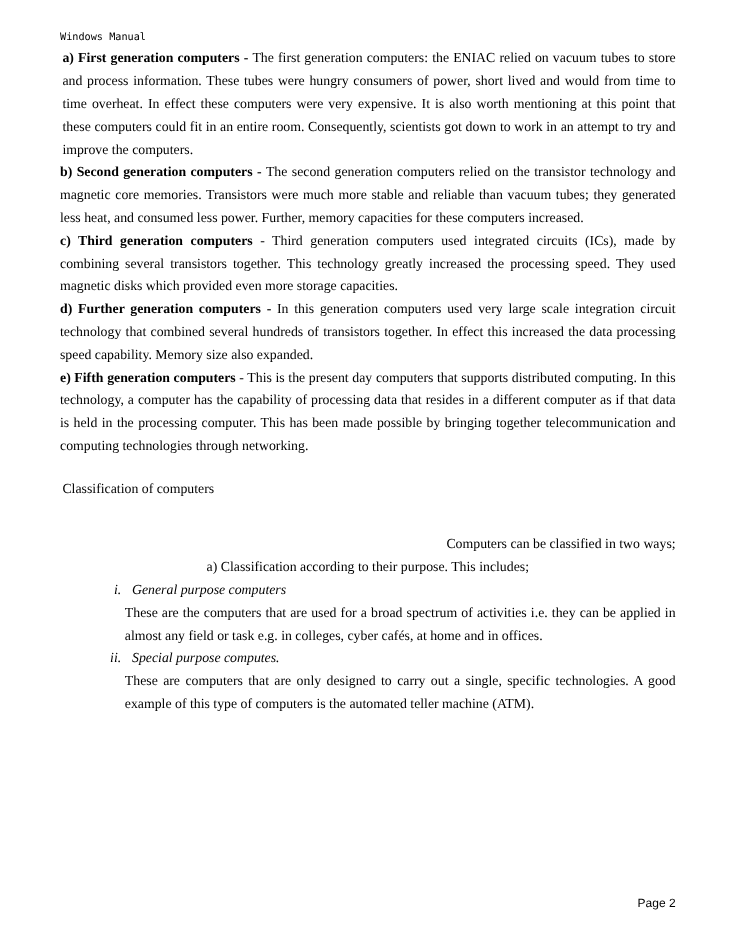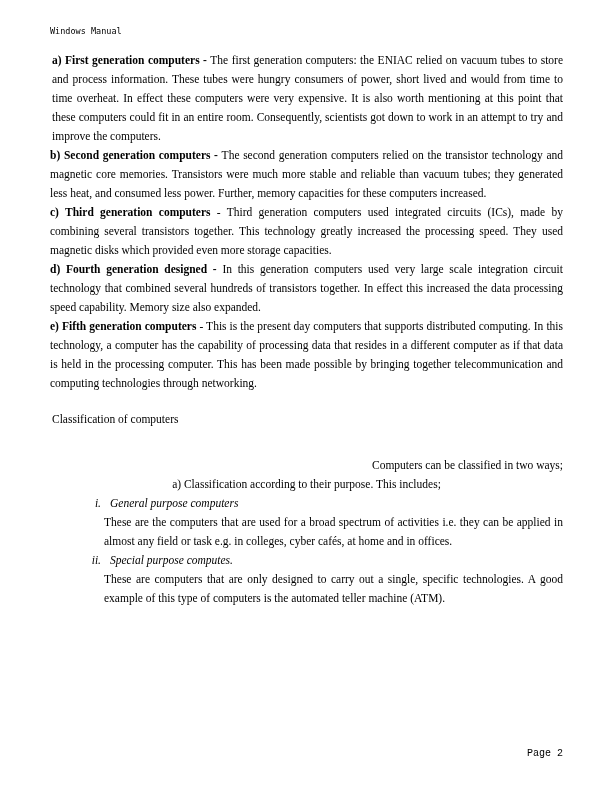--- a/index.html
+++ b/index.html
@@ -16,21 +16,21 @@
   .doc-header {
     position: absolute;
     top: 26px;
     left: 50px;
     font-family: "DejaVu Sans Mono", monospace;
     font-size: 8.5px;
     letter-spacing: 0px;
   }
   .content {
     position: absolute;
-    top: 51px;
+    top: 40px;
     left: 50px;
     width: 513px;
     font-size: 11.5px;
     line-height: 19px;
   }
   .para {
     text-align: justify;
   }
   .para.first { padding-left: 2px; }
   .para b { font-weight: bold; }
@@ -62,41 +62,41 @@
     font-style: italic;
   }
   .sub-body {
     margin-left: 54px;
     text-align: justify;
   }
   .doc-footer {
     position: absolute;
     bottom: 33px;
     right: 49px;
-    font-family: Liberation Mono, monospace;
+    font-family: Liberation Sans, sans-serif;
     font-size: 10px;
     text-align: center;
   }
 </style>
 </head>
 <body>
 
 <div class="page">
 
   <div class="doc-header">Windows Manual</div>
 
   <div class="content">
 
     <p class="para first"><b>a) First generation computers - </b><span>The first generation computers: the ENIAC relied on vacuum tubes to store and process information. These tubes were hungry consumers of power, short lived and would from time to time overheat. In effect these computers were very expensive. It is also worth mentioning at this point that these computers could fit in an entire room. Consequently, scientists got down to work in an attempt to try and improve the computers.</span></p>
 
     <p class="para"><b>b) Second generation computers - </b><span>The second generation computers relied on the transistor technology and magnetic core memories. Transistors were much more stable and reliable than vacuum tubes; they generated less heat, and consumed less power. Further, memory capacities for these computers increased.</span></p>
 
     <p class="para"><b>c) Third generation computers</b><span> - Third generation computers used integrated circuits (ICs), made by combining several transistors together. This technology greatly increased the processing speed. They used magnetic disks which provided even more storage capacities.</span></p>
 
-    <p class="para"><b>d) Fourth generation designed - </b><span>In this generation computers used very large scale integration circuit technology that combined several hundreds of transistors together. In effect this increased the data processing speed capability. Memory size also expanded.</span></p>
+    <p class="para"><b>d) Further generation computers - </b><span>In this generation computers used very large scale integration circuit technology that combined several hundreds of transistors together. In effect this increased the data processing speed capability. Memory size also expanded.</span></p>
 
     <p class="para"><b>e) Fifth generation computers</b><span> - This is the present day computers that supports distributed computing. In this technology, a computer has the capability of processing data that resides in a different computer as if that data is held in the processing computer. This has been made possible by bringing together telecommunication and computing technologies through networking.</span></p>
 
     <div class="heading">Classification of computers</div>
 
     <p class="intro">Computers can be classified in two ways;</p>
 
     <p class="item-a">a) Classification according to their purpose. This includes;</p>
 
     <div class="sub-item">

